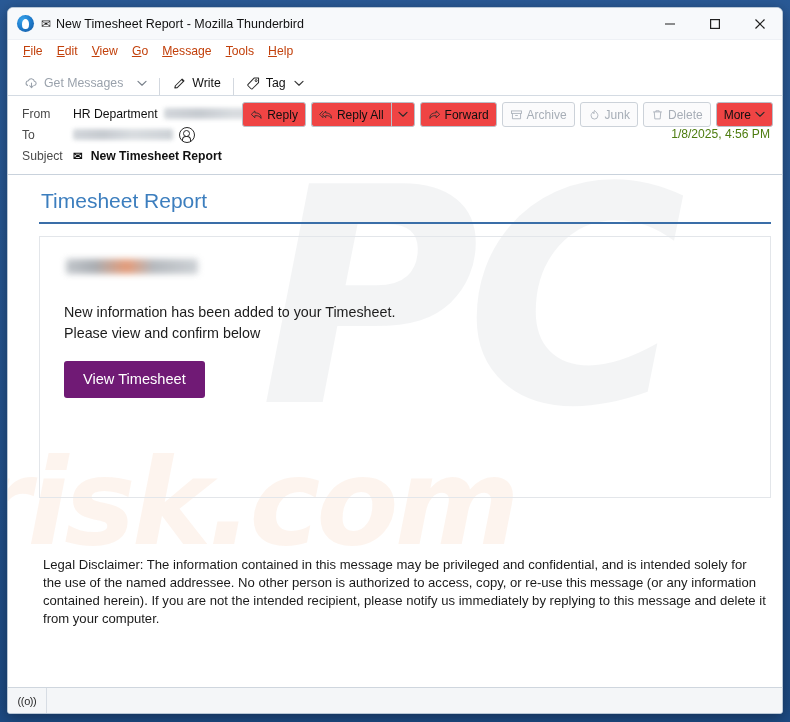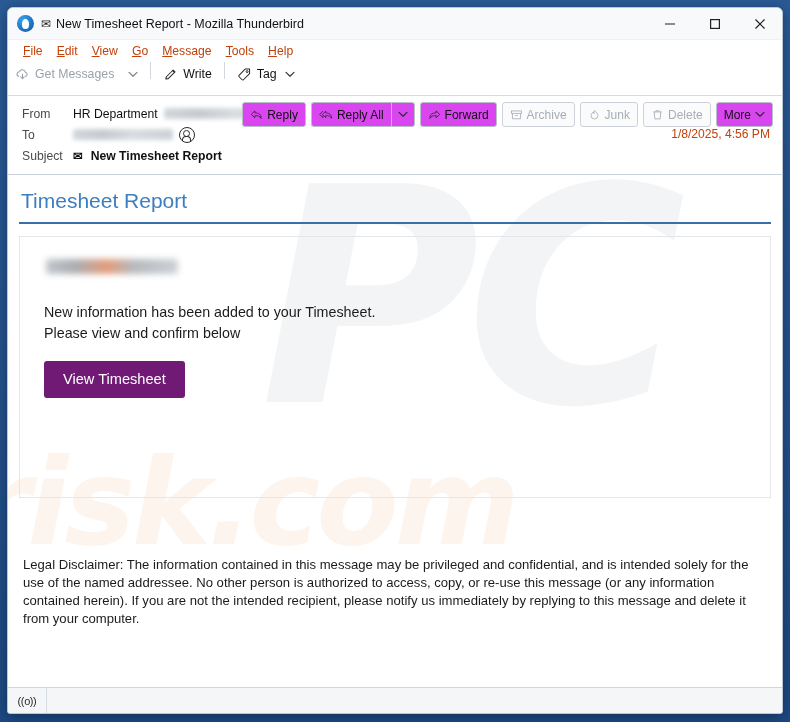--- a/index.html
+++ b/index.html
@@ -90,21 +90,22 @@
     color: #c2410c;
     padding: 1px 7px;
     white-space: nowrap;
   }
   .menuitem u { text-decoration: underline; text-underline-offset: 1px; }
   
   .toolbar {
     height: 33px;
     background: #ffffff;
     display: flex;
-    align-items: flex-start;
+    align-items: flex-end;
+    padding-left: 9px;
     flex: none;
     border-bottom: 1px solid #d4dbe3;
   }
   .tbtn {
     display: flex; align-items: center; gap: 5px;
     height: 24px; padding: 0 7px;
     font-size: 12.3px; color: #111;
     border-radius: 3px;
     white-space: nowrap;
   }
@@ -183,34 +184,34 @@
     right: 9px; top: 6px;
     display: flex;
     align-items: center;
   }
   .abtn {
     display: flex; align-items: center; gap: 4px;
     height: 23px;
     padding: 0 7px;
     font-size: 12px;
     color: #101010;
-    background: #d946ef;
+    background: #ef4444;
     border: 1px solid #b9c0c9;
     border-radius: 3px;
     margin-left: 5px;
     white-space: nowrap;
   }
   .abtn.disabled { color:#a7aeb7; border-color:#ccd2d9; background:#fbfbfc; }
   .abtn.joined-left { margin-left:5px; border-radius:3px 0 0 3px; border-right:none; }
   .abtn.joined-right { margin-left:0; border-radius:0 3px 3px 0; padding:0 6px; }
   .msgdate {
     position: absolute;
     right: 12px; top: 31px;
     font-size: 12.1px;
-    color: #c2410c;
+    color: #4d7c0f;
   }
   .subj-ico { font-size: 11.5px; color:#111; margin-right:2px; }
   
   .mailbody {
     flex: 1 1 auto;
     background: #ffffff;
     position: relative;
     overflow: hidden;
     padding: 0 11px;
   }
@@ -237,21 +238,21 @@
     left: -36px; top: 268px;
     font-size: 120px;
     font-weight: bold;
     font-style: italic;
     color: rgba(236,124,60,0.085);
     letter-spacing: -4px;
     line-height: 1;
     font-family: "DejaVu Sans", sans-serif;
     white-space: nowrap;
   }
-  .mb-inner { position: relative; z-index: 2; }
+  .mb-inner { position: relative; z-index: 2; margin-left: 20px; }
   .mail-h1 {
     font-size: 21px;
     color: #3c7ebe;
     padding: 14px 2px 9px 2px;
     font-weight: normal;
     margin: 0;
   }
   .hrule {
     height: 2px;
     background: #3a6ea8;

